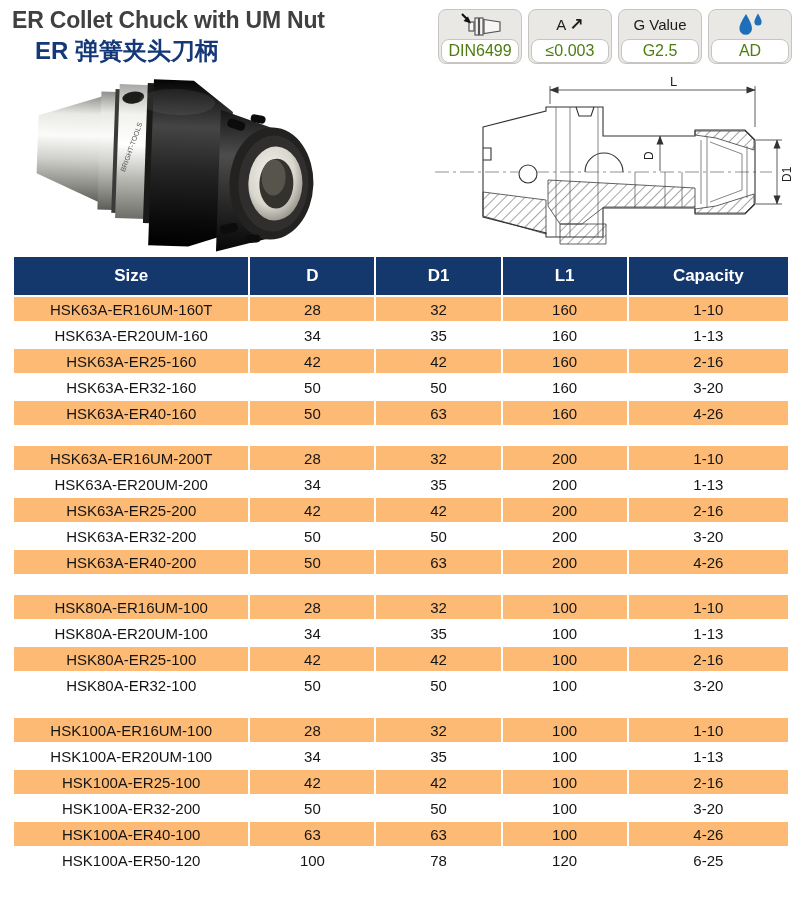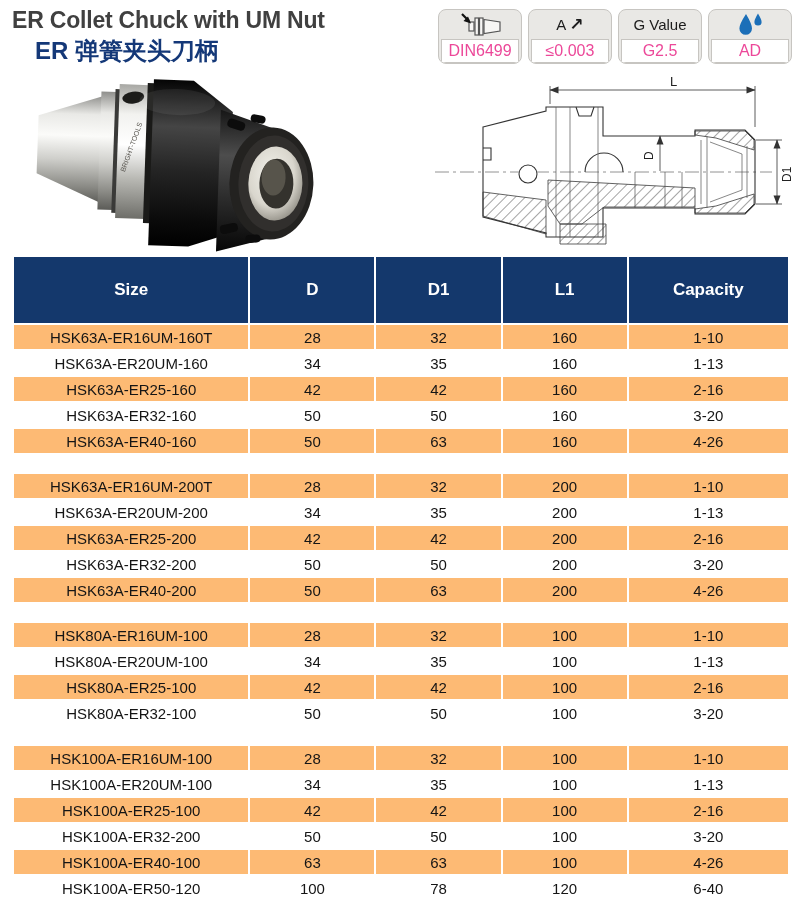--- a/index.html
+++ b/index.html
@@ -9,33 +9,33 @@
   
   .hdr { position:absolute; top:6px; left:12px; right:10px; display:flex; justify-content:space-between; align-items:flex-start; }
   .title-en { font-size:23px; font-weight:bold; color:#404040; line-height:1.25; letter-spacing:-0.2px; }
   .title-zh { font-size:24px; font-weight:bold; color:#143878; line-height:1.3;margin-left:23px; }
   .badges { display:flex; gap:6px; margin-top:3px; }
   .badge { width:84px; height:55px; box-sizing:border-box; background:#e9e8e5; border:1px solid #c7c5c1;
            border-radius:8px; display:flex; flex-direction:column; overflow:hidden; }
   .badge-top { height:29px; display:flex; align-items:center; justify-content:center; gap:3px;
                font-size:15px; color:#1c1c1c; }
   .badge-top .arrow { font-weight:bold; font-size:17px; }
-  .badge-val { flex:1; margin:0 2px 0 2px; background:#fff; border:1px solid #c7c5c1; border-radius:0;
-               display:flex; align-items:center; justify-content:center; font-size:16px; color:#ec4899; }
+  .badge-val { flex:1; margin:0 2px 0 2px; background:#fff; border:1px solid #c7c5c1; border-radius:8px;
+               display:flex; align-items:center; justify-content:center; font-size:16px; color:#4d7c0f; }
 
   
   .media { position:absolute; top:72px; left:0; width:802px; height:182px; }
   .photo { position:absolute; left:22px; top:2px; width:302px; height:178px; }
   .tdraw { position:absolute; left:420px; top:2px; width:380px; height:176px; }
 
   
   table.spec { position:absolute; top:255px; left:12px; width:778px;
                border-collapse:separate; border-spacing:2px; table-layout:fixed; }
   table.spec th { background:#14386c; color:#ffffff; font-size:17px; font-weight:600;
-                  height:38px; padding:14px; text-align:center; }
+                  height:38px; padding:0; text-align:center; }
   table.spec td { font-size:15px; color:#151515; height:24px; padding:0; text-align:center;
                   white-space:nowrap; overflow:hidden; }
   tr.alt td { background:#fdba74; }
   td.size { text-align:left; padding-left:34px; }
   tr.spacer td { background:transparent; height:17px; }
 </style>
 </head>
 <body>
 
 <div class="page">
@@ -369,18 +369,18 @@
           <td>63</td>
           <td>63</td>
           <td>100</td>
           <td>4-26</td>
         </tr>
         <tr>
           <td class="size">HSK100A-ER50-120</td>
           <td>100</td>
           <td>78</td>
           <td>120</td>
-          <td>6-40</td>
+          <td>6-25</td>
         </tr>
       </tbody>
   </table>
 
 </div>
 
 </body></html>

